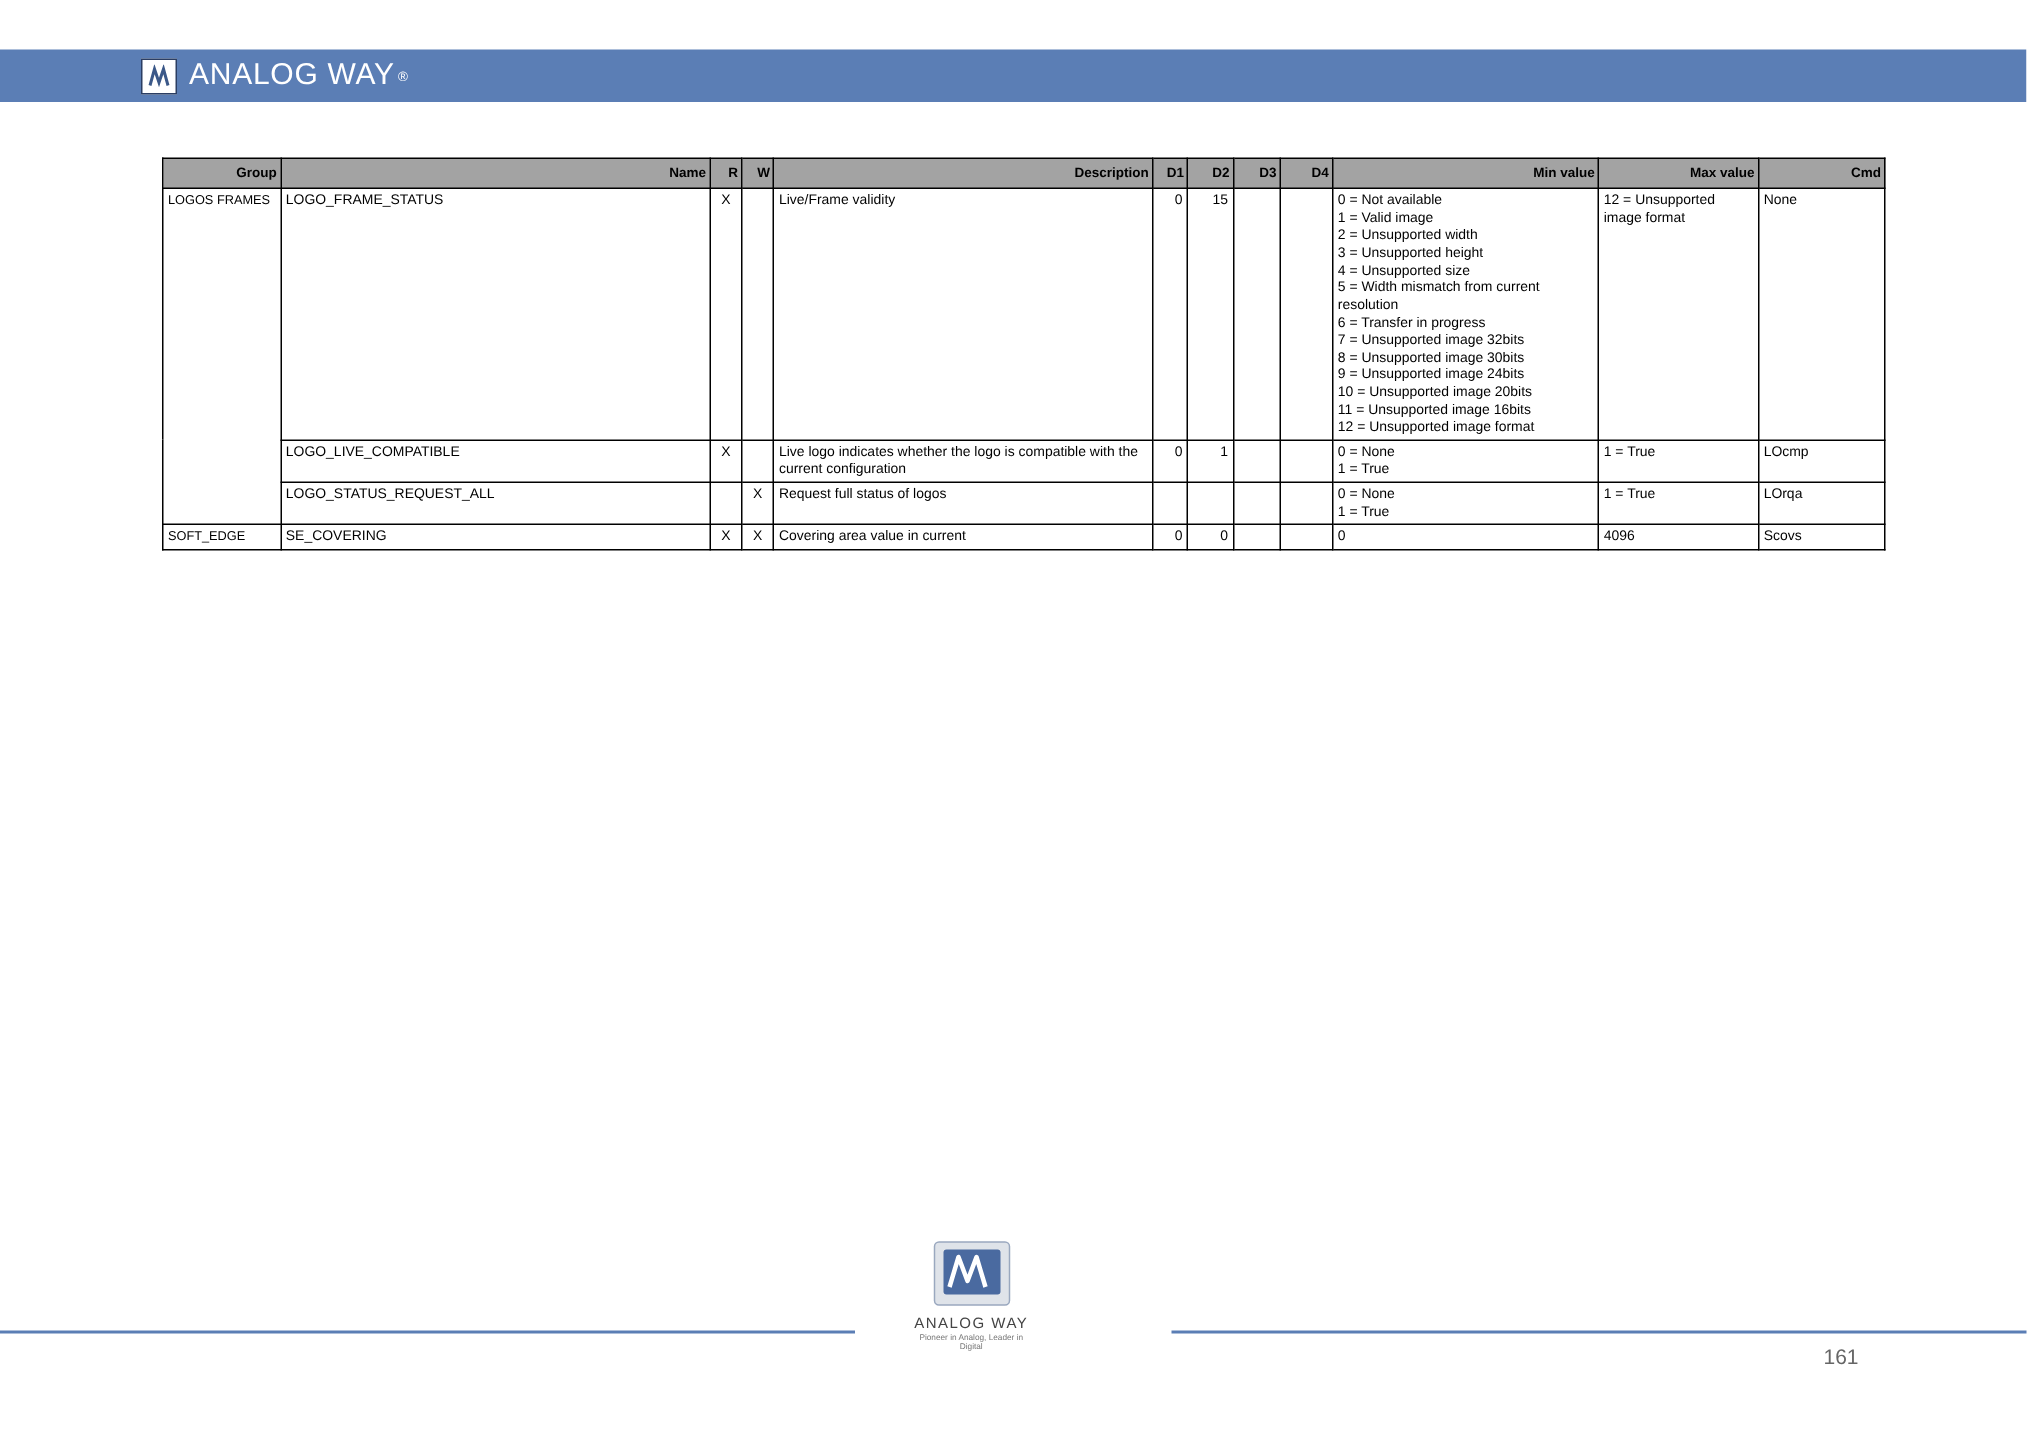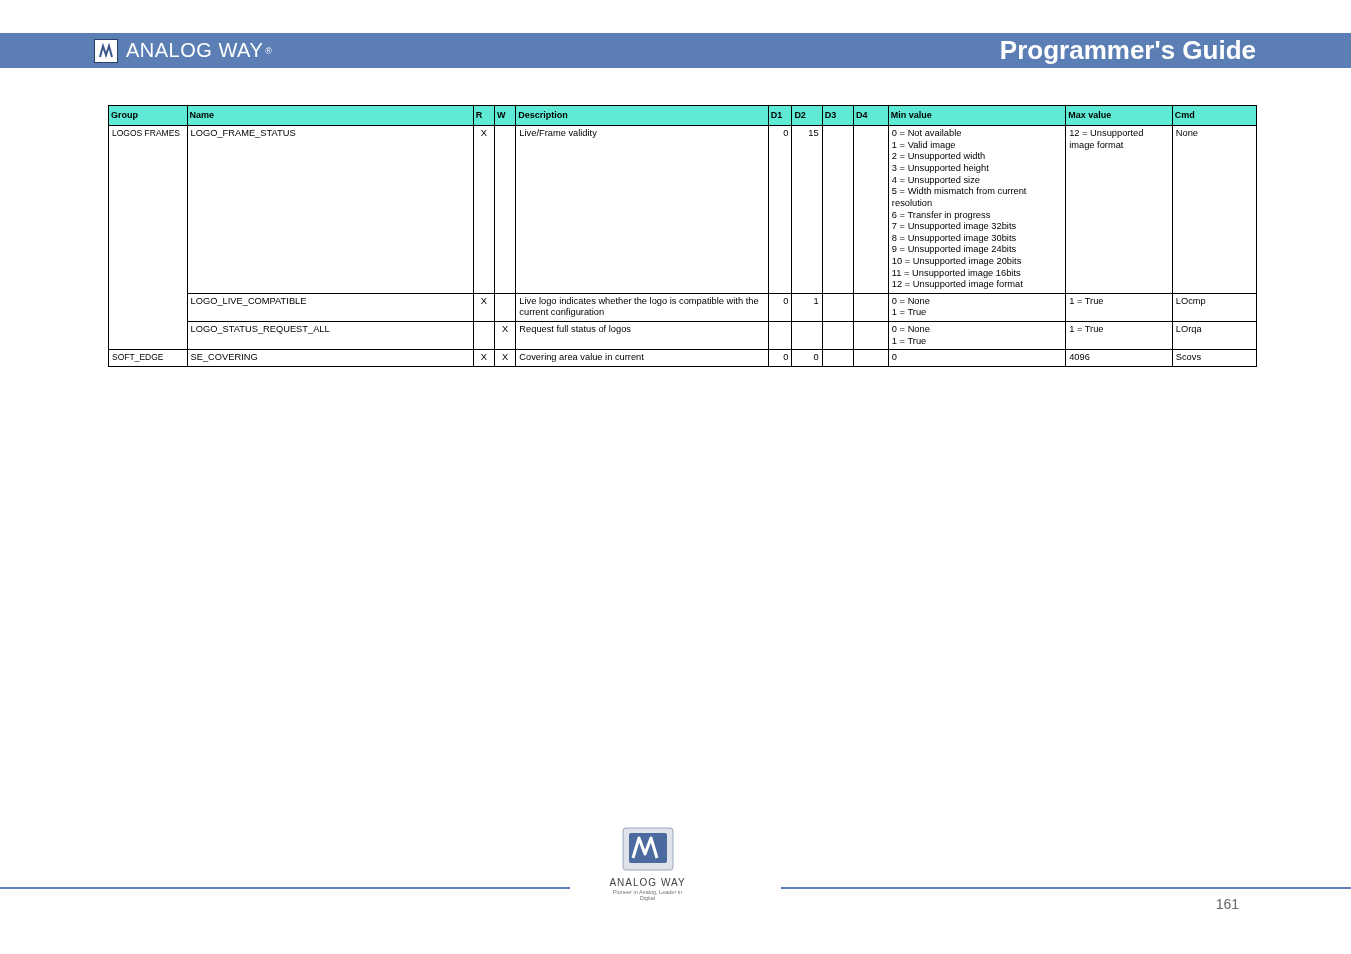--- a/index.html
+++ b/index.html
@@ -8,21 +8,21 @@
   .hdr-inner{position:absolute;left:94px;top:0;height:35px;display:flex;align-items:center}
   .logo-box{width:22px;height:22px;background:#fff;display:flex;align-items:center;justify-content:center;border:1px solid #2b3e63}
   .logo-box svg{display:block}
   .logo-txt{margin-left:8px;color:#fff;font-size:20px;font-weight:400;letter-spacing:.5px}
   .logo-sup{color:#fff;font-size:9px;vertical-align:super;margin-left:2px}
   .hdr-title{position:absolute;right:95px;top:0;height:35px;display:flex;align-items:center;color:#fff;font-weight:bold;font-size:26px}
   
   .page{padding:37px 94px 0 108px}
   table.main{border-collapse:collapse;width:100%;table-layout:fixed;font-size:9.3px}
   table.main th,table.main td{border:1px solid #000;padding:2px 3px;vertical-align:top;line-height:1.25}
-  table.main th{background:#5eead4;font-weight:bold;text-align:left;font-size:9px;padding:4px 2px}
+  table.main th{background:#a3a3a3;font-weight:bold;text-align:right;font-size:9px;padding:4px 2px}
   td.num{text-align:right}
   td.ctr{text-align:center}
   
   col.c-group{width:70px}
   col.c-name{width:255px}
   col.c-r{width:19px}
   col.c-w{width:19px}
   col.c-desc{width:225px}
   col.c-d1{width:21px}
   col.c-d2{width:27px}
@@ -47,21 +47,20 @@
 <div class="hdr">
   <div class="hdr-inner">
     <span class="logo-box">
       <svg width="16" height="16" viewBox="0 0 16 16">
           <path d="M2 14 L5 3 L8 12 L11 3 L14 14" fill="none" stroke="#3b5888" stroke-width="2"></path>
         </svg>
     </span>
     <span class="logo-txt">ANALOG WAY</span>
     <span class="logo-sup">®</span>
   </div>
-  <div class="hdr-title">Programmer's Guide</div>
 </div>
 
 <div class="page">
   <table class="main">
     <colgroup>
       <col class="c-group">
         <col class="c-name">
         <col class="c-r">
         <col class="c-w">
       <col class="c-desc">

